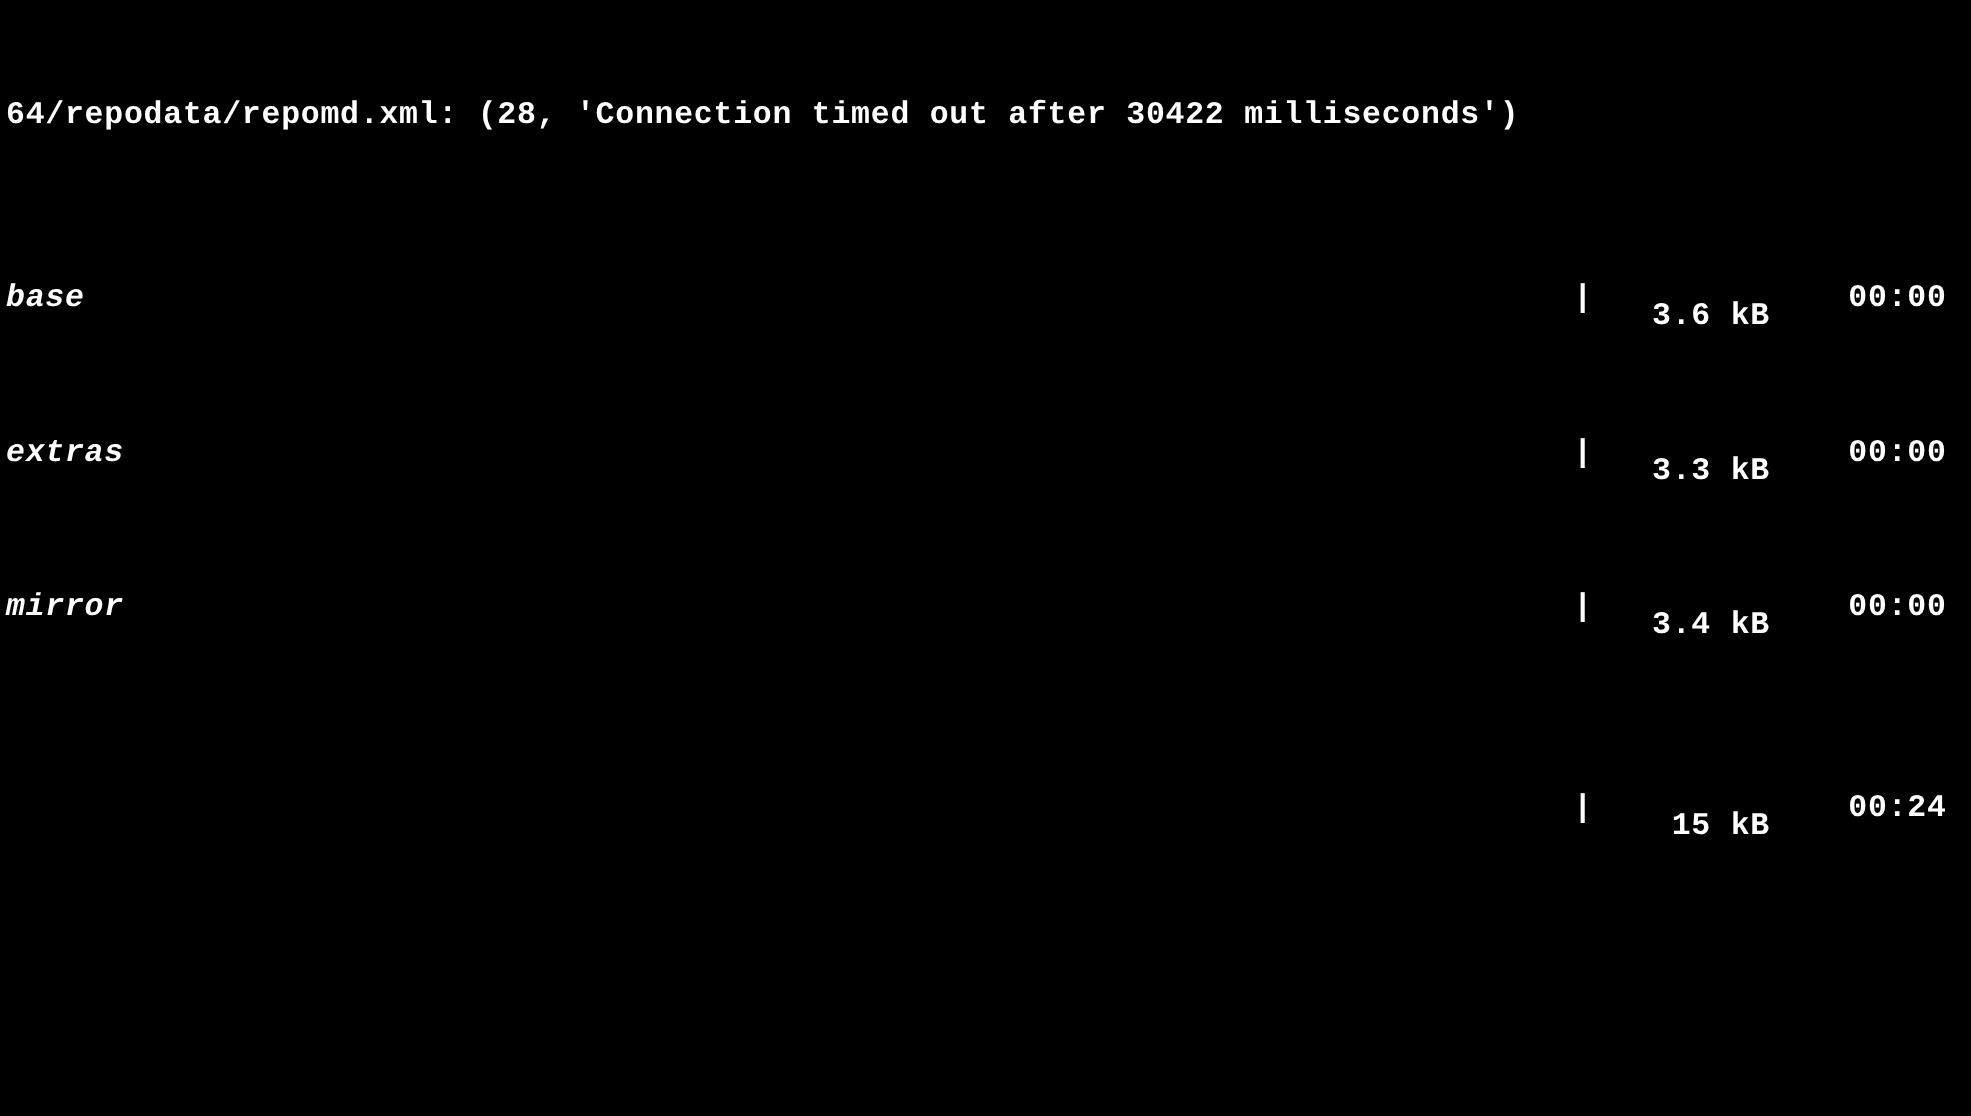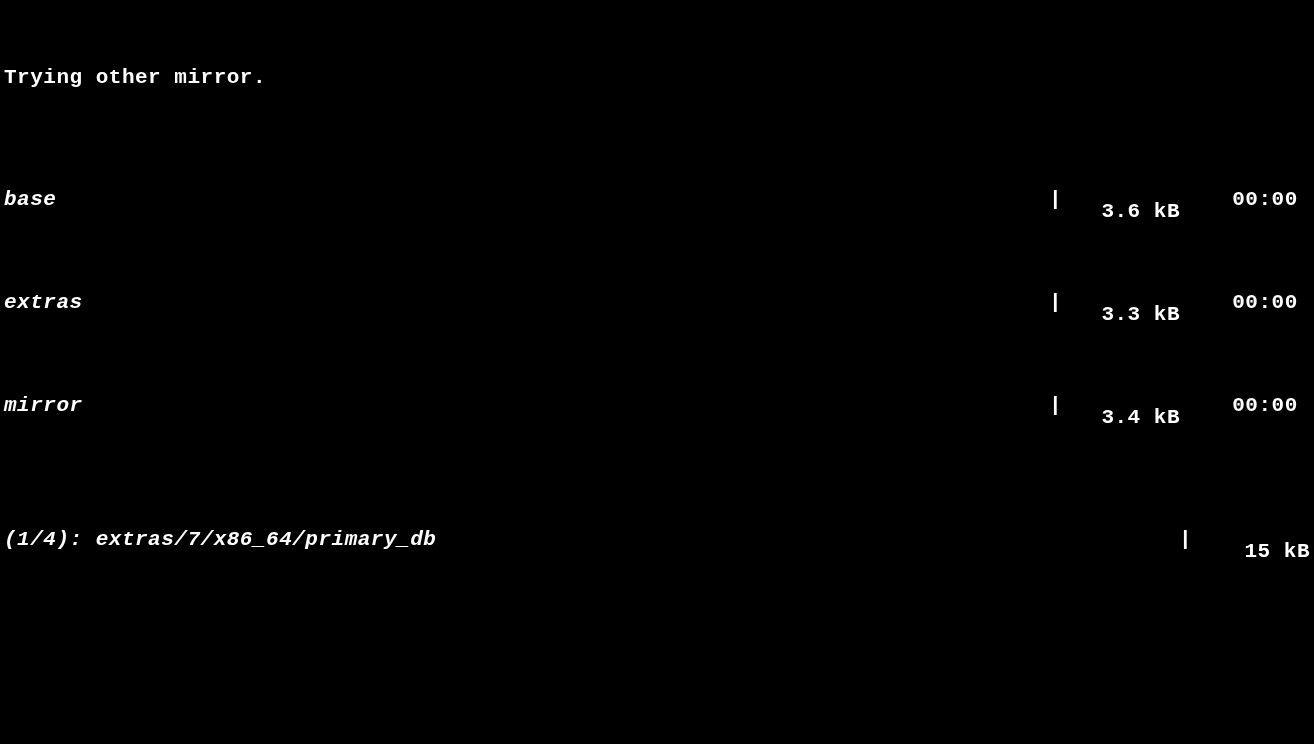--- a/index.html
+++ b/index.html
@@ -49,21 +49,21 @@
       flex: 0 0 130px;
       text-align: center;
       white-space: pre;
       padding-left: 40px;
     }
   </style>
 </head>
 <body>
 
 <div class="terminal">
-  <span class="line">Trying other mirror.</span>
+  <span class="line">64/repodata/repomd.xml: (28, 'Connection timed out after 30422 milliseconds')</span>
 
   <div class="row">
     <span class="col-left">base</span>
     <span class="col-sep">|</span>
     <span class="col-size">3.6 kB</span>
     <span class="col-time">00:00</span>
   </div>
   <div class="row">
     <span class="col-left">extras</span>
     <span class="col-sep">|</span>
@@ -71,23 +71,23 @@
     <span class="col-time">00:00</span>
   </div>
   <div class="row">
     <span class="col-left">mirror</span>
     <span class="col-sep">|</span>
     <span class="col-size">3.4 kB</span>
     <span class="col-time">00:00</span>
   </div>
 
   <div class="row">
-    <span class="col-left">(1/4): extras/7/x86_64/primary_db</span>
     <span class="col-sep">|</span>
     <span class="col-size"> 15 kB</span>
+    <span class="col-time">00:24</span>
   </div>
   
   
   
 
   
   
   
   
 

